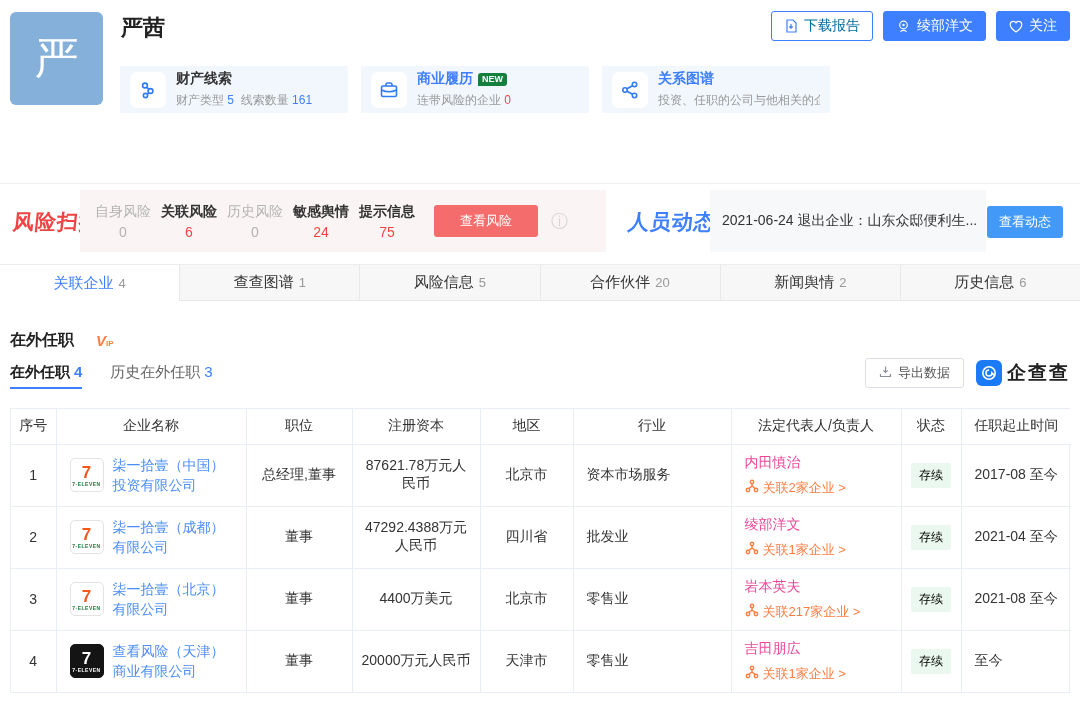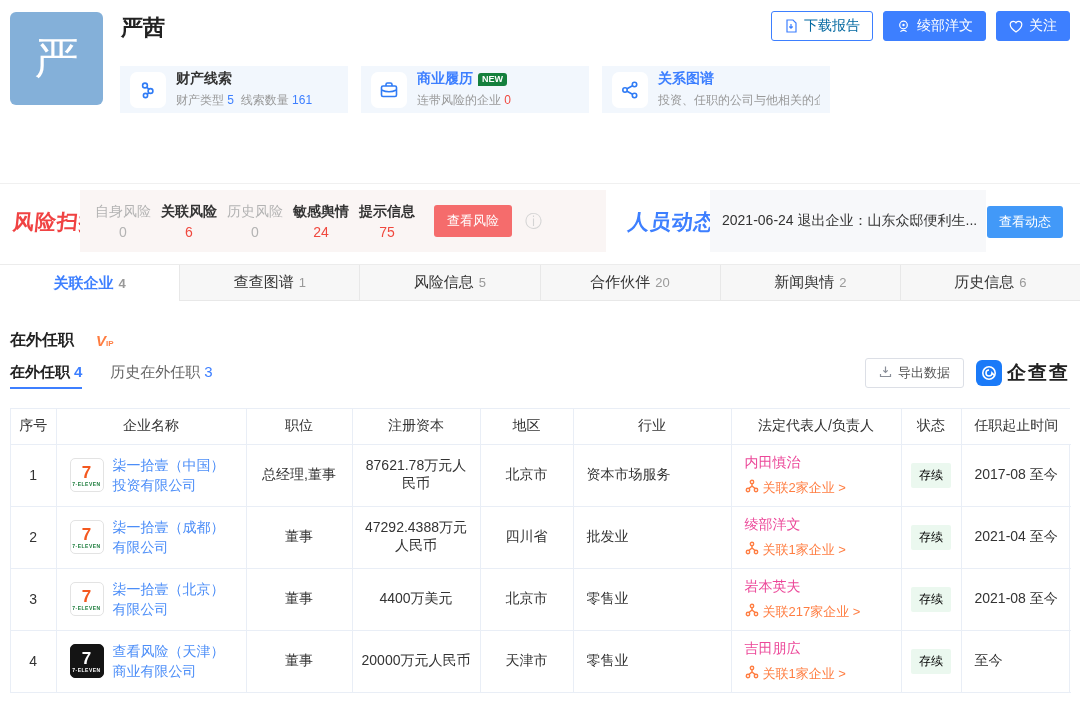--- a/index.html
+++ b/index.html
@@ -40,39 +40,39 @@
   .risk-logo { position:absolute; left:13px; top:18px; font-size:21px; font-weight:bold;
     color:#f04343; transform:skewX(-6deg); letter-spacing:1px; }
   .risk-strip { position:absolute; left:80px; top:0; width:526px; height:62px; background:#faf5f4;
     display:flex; align-items:center; padding:0 10px; }
   .risk-stat { width:66px; text-align:center; cursor:pointer; }
   .risk-stat .lbl { font-size:14px; color:#333; font-weight:bold; }
   .risk-stat .val { font-size:14px; margin-top:3px; color:#f0483e; }
   .risk-stat.muted .lbl { color:#b3b3b3; font-weight:normal; }
   .risk-stat.muted .val { color:#b3b3b3; }
   .btn-risk { background:#f56c6c; color:#fff; font-size:13px; border-radius:3px;
-    padding:7px 13px; margin-left:14px; cursor:pointer; white-space:nowrap; }
+    padding:7px 26px; margin-left:14px; cursor:pointer; white-space:nowrap; }
   .info-ico { margin-left:13px; color:#d4d4d4; font-size:17px; line-height:1; cursor:pointer; }
 
   .person-logo { position:absolute; left:628px; top:18px; font-size:21px; font-weight:bold;
     color:#3d7fff; transform:skewX(-6deg); letter-spacing:1px; }
   .person-strip { position:absolute; left:710px; top:0; width:276px; height:62px; background:#f7f8fa;
     display:flex; align-items:center; padding:0 12px; font-size:14px; color:#333; white-space:nowrap; overflow:hidden; }
   .btn-dyn { position:absolute; left:987px; top:16px; background:#4299f8; color:#fff;
     font-size:13px; border-radius:3px; padding:7px 12px; cursor:pointer; white-space:nowrap; }
 
   
   .tab-bar { position:absolute; left:0; top:264px; width:1080px; height:37px; display:flex;
     border-top:1px solid #ececec; }
   .tab { flex:1 1 0; display:flex; align-items:center; justify-content:center; gap:5px;
     background:#f7f7f7; border-right:1px solid #e8e8e8; border-bottom:1px solid #e8e8e8;
     font-size:15px; color:#333; cursor:pointer; }
   .tab:last-child { border-right:none; }
   .tab .cnt { font-size:13px; color:#999; }
-  .tab.active { background:#fff; color:#3d7fff; border-bottom:none; font-weight:bold; }
+  .tab.active { background:#fff; color:#3d7fff; border-bottom:none; font-weight:normal; }
 
   
   .section-title { position:absolute; left:10px; top:330px; font-size:16px; font-weight:bold; color:#222;
     display:flex; align-items:center; gap:6px; }
   .vip-ico { color:#ff7d41; font-style:italic; font-weight:bold; font-size:15px; line-height:1;margin-left:16px; }
   .vip-ico small { font-size:8px; font-style:normal; }
 
   .subtabs { position:absolute; left:10px; top:363px; display:flex; gap:28px; height:26px; }
   .subtab { font-size:15px; color:#666; cursor:pointer; position:relative; padding-bottom:19px; }
   .subtab .cnt { color:#3d7fff; margin-left:4px; }

